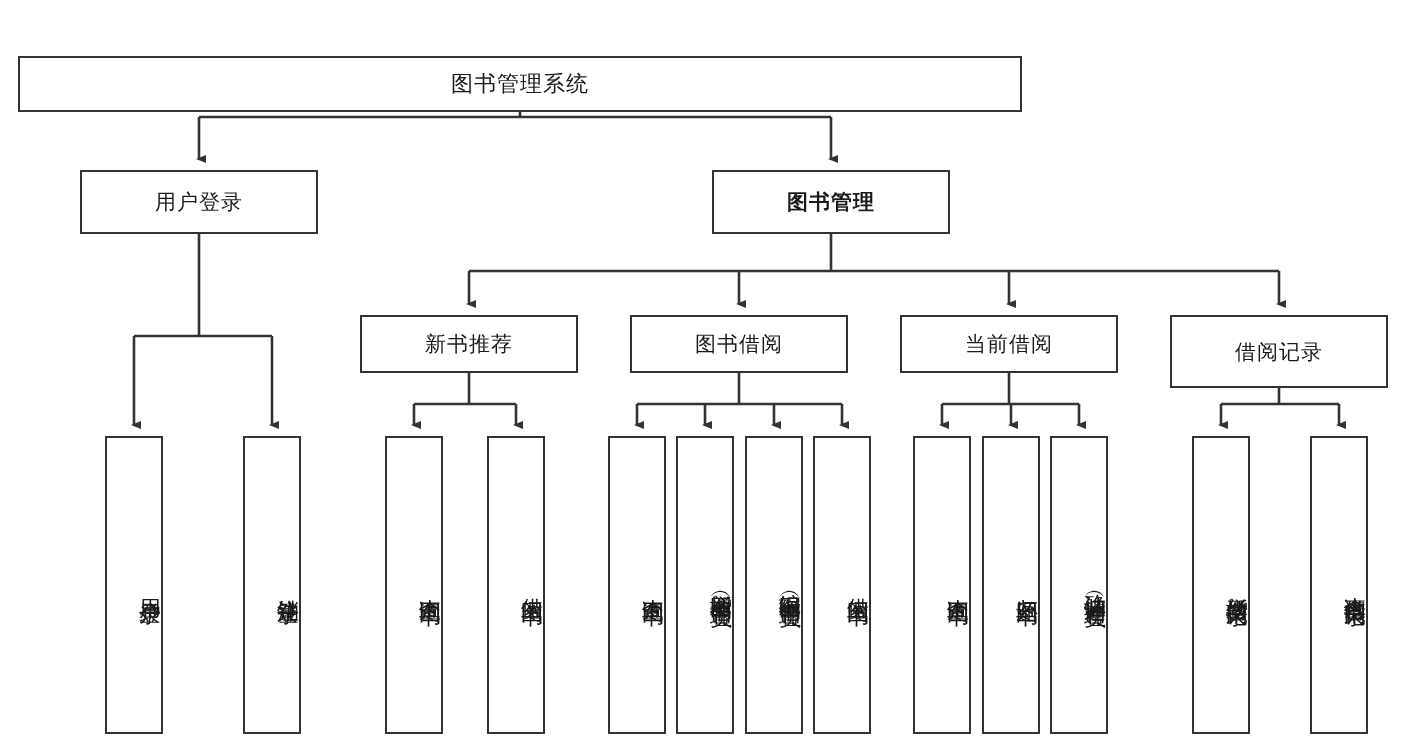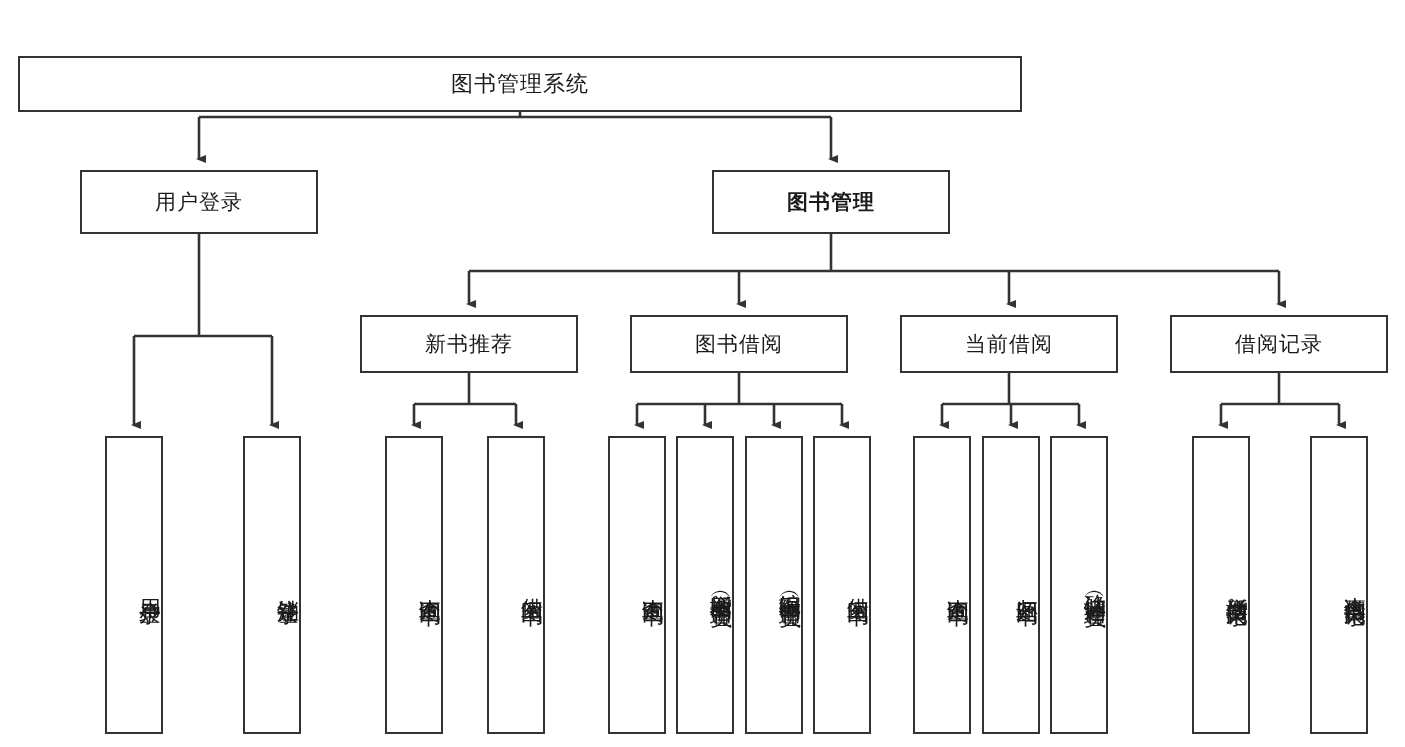--- a/index.html
+++ b/index.html
@@ -134,21 +134,21 @@
 
   <div class="node h" style="left:360px; top:315px; width:218px; height:58px;">
     <span>新书推荐</span>
   </div>
   <div class="node h" style="left:630px; top:315px; width:218px; height:58px;">
     <span>图书借阅</span>
   </div>
   <div class="node h" style="left:900px; top:315px; width:218px; height:58px;">
     <span>当前借阅</span>
   </div>
-  <div class="node h" style="left:1170px; top:315px; width:218px; height:58px;">
+  <div class="node h" style="left:1170px; top:315px; width:218px; height:73px;">
     <span>借阅记录</span>
   </div>
 
   <div class="node v" style="left:105px; top:436px; width:58px; height:298px;">
     <span class="vtext">用户登录</span>
   </div>
   <div class="node v" style="left:243px; top:436px; width:58px; height:298px;">
     <span class="vtext">注销登录</span>
   </div>
   <div class="node v" style="left:385px; top:436px; width:58px; height:298px;">

